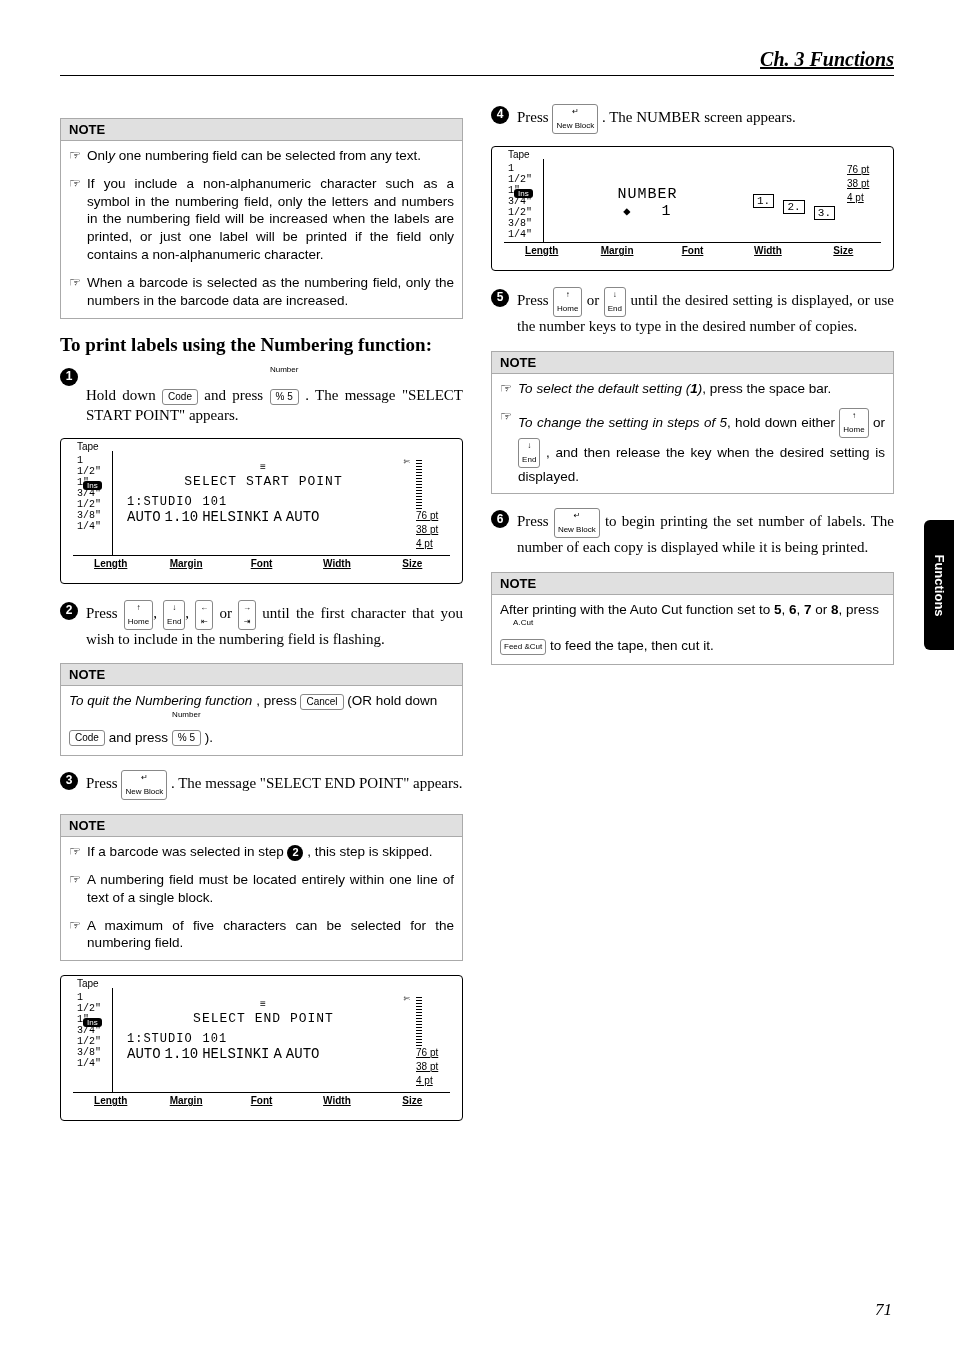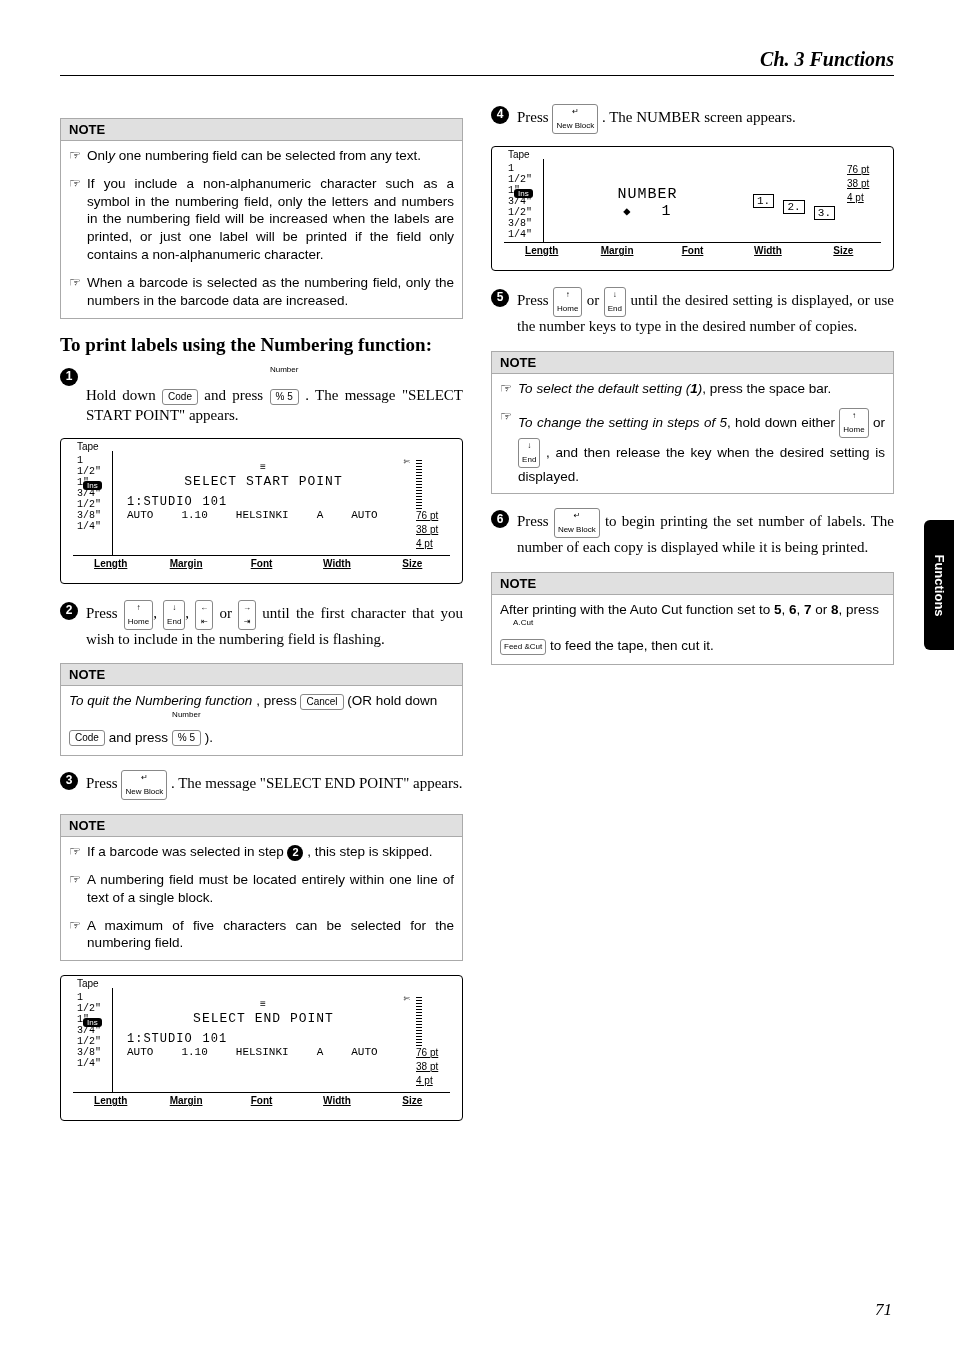--- a/index.html
+++ b/index.html
@@ -9,21 +9,21 @@
     --accent:#333;
   }
   *{box-sizing:border-box;}
   body{
     margin:0;background:#fff;color:#000;font-family:var(--font);
     width:var(--page-w);height:var(--page-h);position:relative;
   }
   .page{width:100%;height:100%;position:relative;padding:48px 60px 40px 60px;}
   .chapter{
     font-family:var(--font);font-style:italic;font-weight:bold;font-size:20px;
-    text-align:right;margin:0 0 4px 0;
+    text-align:right;margin:0 0 4px 0;text-decoration:underline;
   }
   .rule{border:none;border-top:1px solid #000;margin:0 0 28px 0;}
   .cols{display:flex;gap:28px;}
   .col{flex:1;min-width:0;}
   .notebox{border:1px solid #aaa;margin:14px 0 14px 0;font-family:var(--sans);}
   .notehead{
     background:#e0e0e0;padding:3px 8px;font-weight:bold;font-size:13px;
     border-bottom:1px solid #aaa;
   }
   .notebody{padding:6px 8px 8px 8px;font-size:13.5px;line-height:1.32;}
@@ -60,21 +60,21 @@
   }
   .lcol-left .taplbl{position:absolute;top:-10px;left:4px;font-size:10px;font-family:var(--sans);}
   .lcd-main{flex:1;position:relative;min-height:66px;}
   .lcd-right{
     flex:0 0 36px;font-size:10px;line-height:14px;padding:4px 2px;text-align:left;
     font-family:var(--sans);
     text-decoration:underline;
   }
   .lcd-row1{font-size:13px;letter-spacing:1px;text-align:center;padding-top:8px;}
   .lcd-row2{font-size:12px;letter-spacing:1px;padding:6px 8px 0 14px;display:flex;gap:10px;align-items:baseline;}
-  .lcd-row3{font-size:11px;letter-spacing:0;padding:0 8px 2px 14px;display:flex;gap:28px;font-family:"Courier New",monospace;}
+  .lcd-row3{font-size:14px;letter-spacing:0;padding:0 8px 2px 14px;display:flex;gap:4px;font-family:"Courier New",monospace;}
   .ins{display:inline-block;background:#000;color:#fff;border-radius:3px;font-size:8px;padding:0 4px;font-family:var(--sans);position:absolute;left:-30px;top:30px;}
   .lcd-footer{
     border-top:1px solid #000;display:flex;justify-content:space-around;
     font-family:var(--sans);font-weight:bold;font-size:10px;padding:2px 0;
   }
   .lcd-footer span{flex:1;text-align:center;text-decoration:underline;}
   .numscreen .lcd-row1{font-size:15px;font-family:"Courier New",monospace;letter-spacing:1px;}
   .numbox{display:inline-block;border:1px solid #000;padding:0 3px;font-size:11px;margin-left:2px;}
   .arrows{font-size:12px;}
   .scissor{position:absolute;right:4px;top:4px;font-size:11px;}

